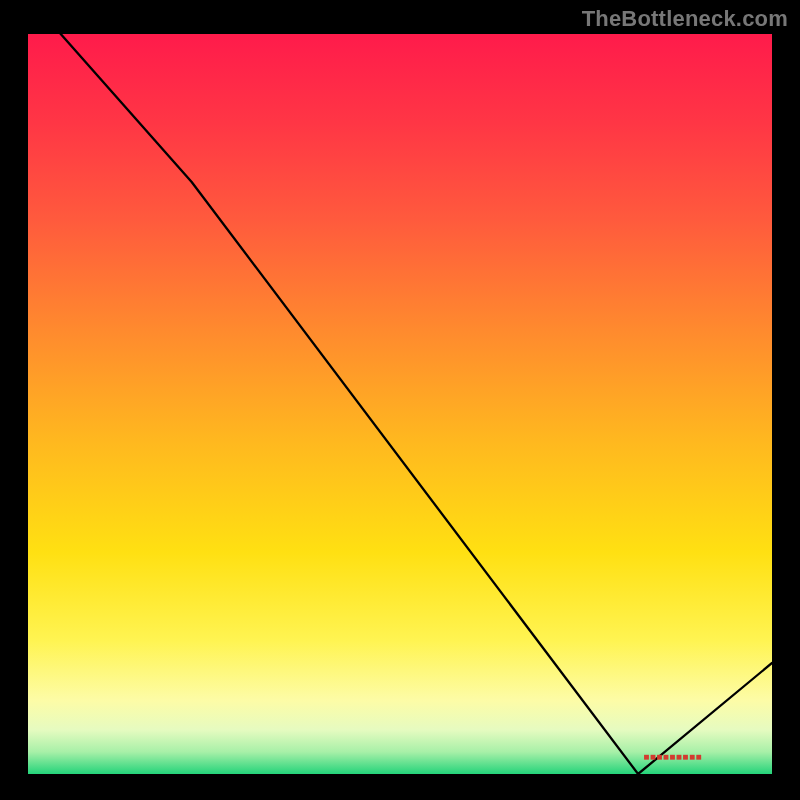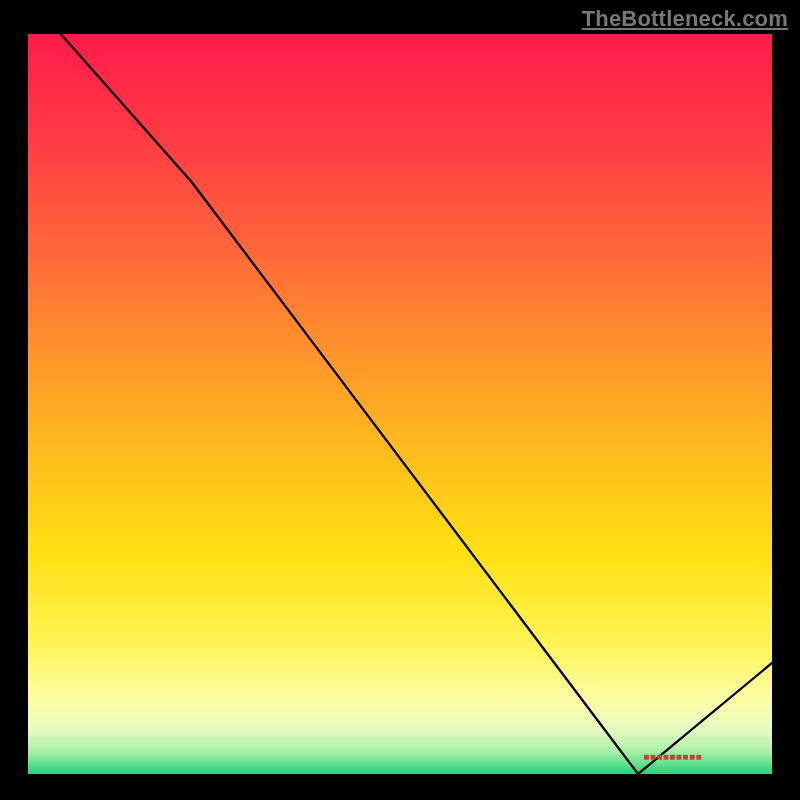--- a/index.html
+++ b/index.html
@@ -17,21 +17,20 @@
     background: #000;
   }
   .watermark {
     position: absolute;
     top: 6px;
     right: 12px;
     color: #777;
     font-size: 22px;
     font-weight: 600;
     letter-spacing: 0.2px;
-    text-decoration: underline;
   }
   .plot-outer {
     position: absolute;
     left: 28px;
     top: 34px;
     width: 744px;
     height: 740px;
     background: #000;
   }
   .plot-inner {

